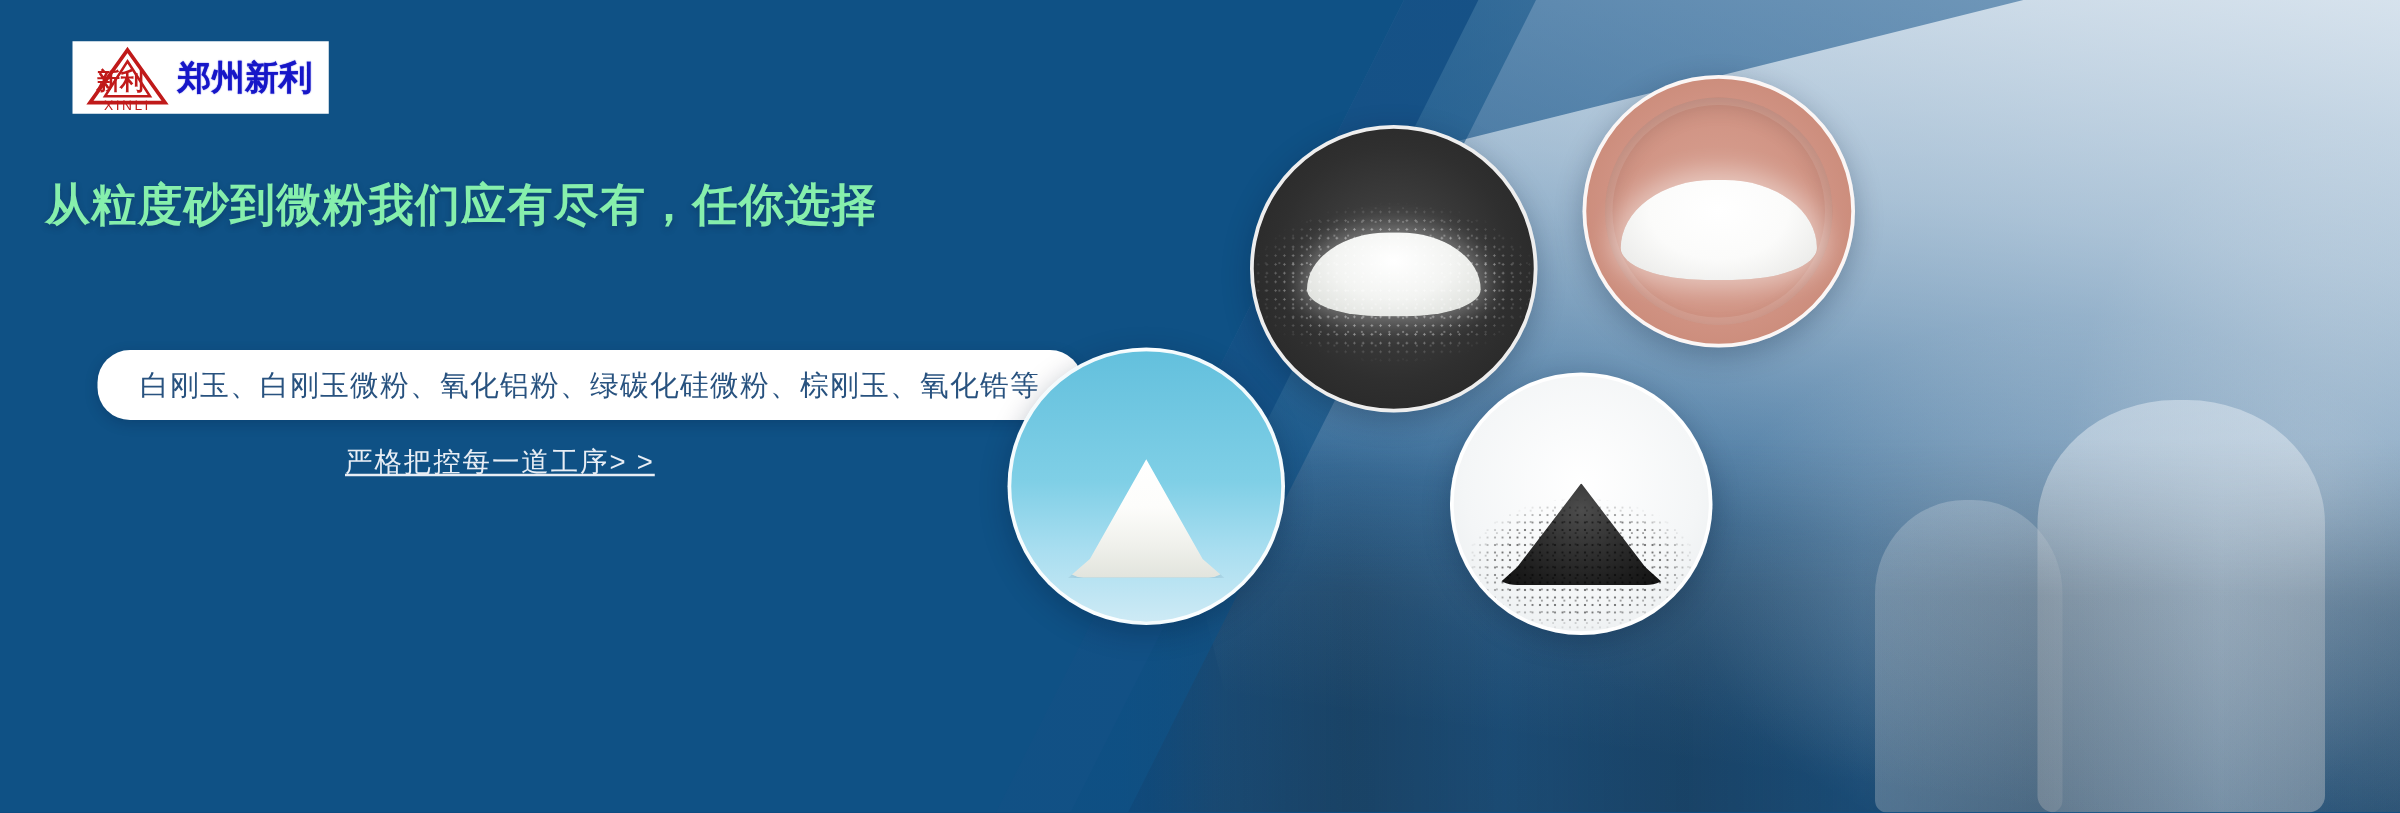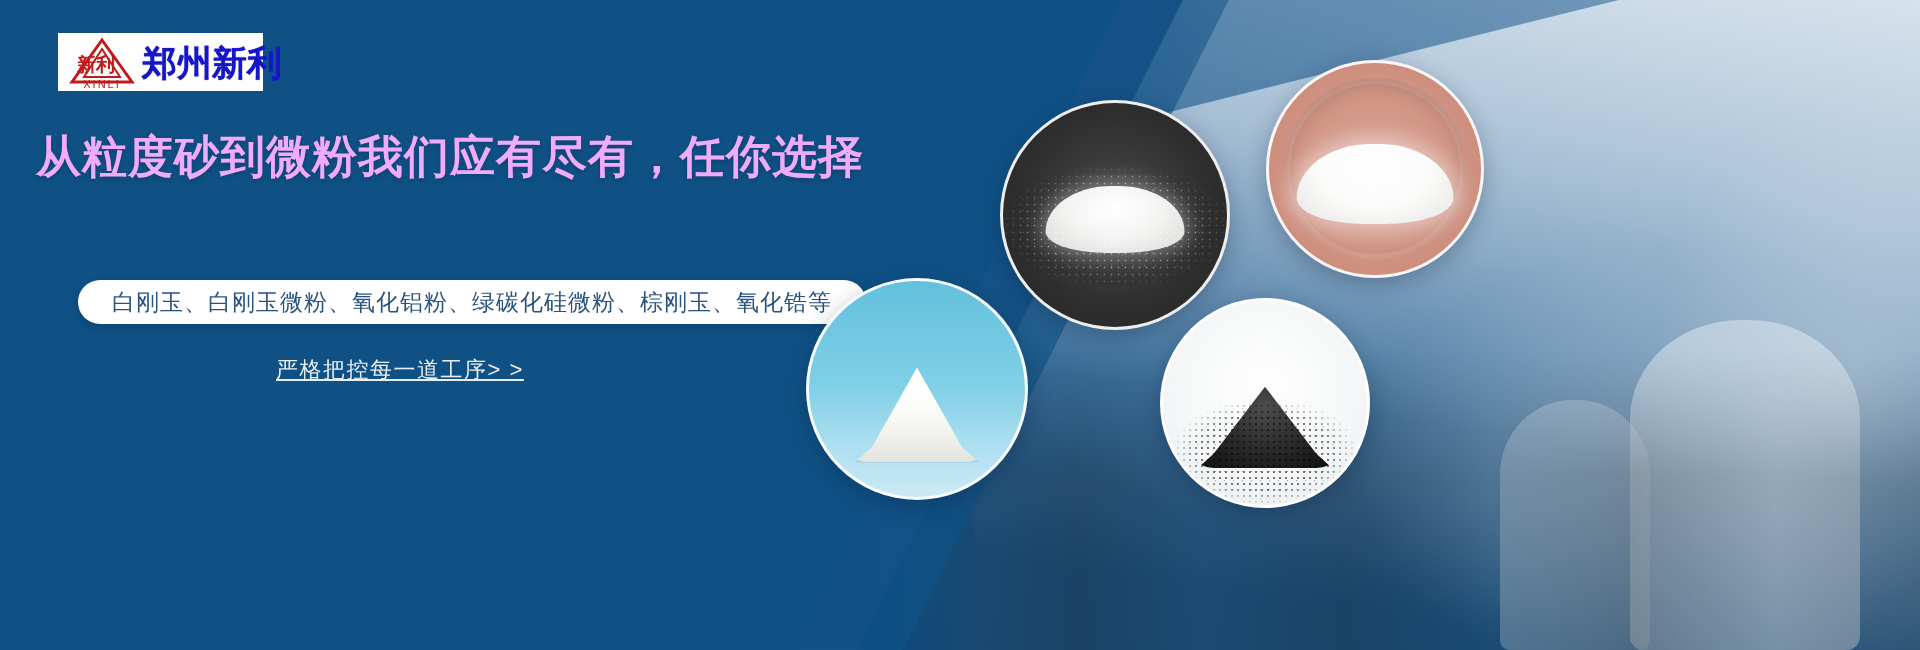--- a/index.html
+++ b/index.html
@@ -92,44 +92,44 @@
   }
   .logo-mark {
     position:relative;
     width:72px; height:54px;
     flex:0 0 72px;
   }
   .logo-mark svg { display:block; }
   .logo-text {
     font-family:"Liberation Sans","DejaVu Sans",sans-serif;
     font-weight:bold;
-    font-size:35px;
+    font-size:27px;
     letter-spacing:0px;
     color:#1616c8;
     white-space:nowrap;
     line-height:1;
     text-shadow:0 0 1px #1616c8;
   }
 
   
   .headline {
-    position:absolute; left:36px; top:132px;
-    font-size:45px;
+    position:absolute; left:36px; top:144px;
+    font-size:36px;
     font-weight:bold;
-    color:#f0abfc;
+    color:#86efac;
     letter-spacing:1px;
     white-space:nowrap;
     line-height:1.12;
     text-shadow:0 2px 5px rgba(0,30,60,0.30);
   }
 
   
   .pill {
     position:absolute; left:78px; top:280px;
-    height:44px;
+    height:56px;
     min-width:740px;
     background:#ffffff;
     border-radius:26px;
     display:flex; align-items:center; justify-content:center;
     padding:0 34px;
     box-shadow:0 3px 10px rgba(0,25,55,0.22);
   }
   .pill-text {
     font-size:23px;
     color:#28527f;

